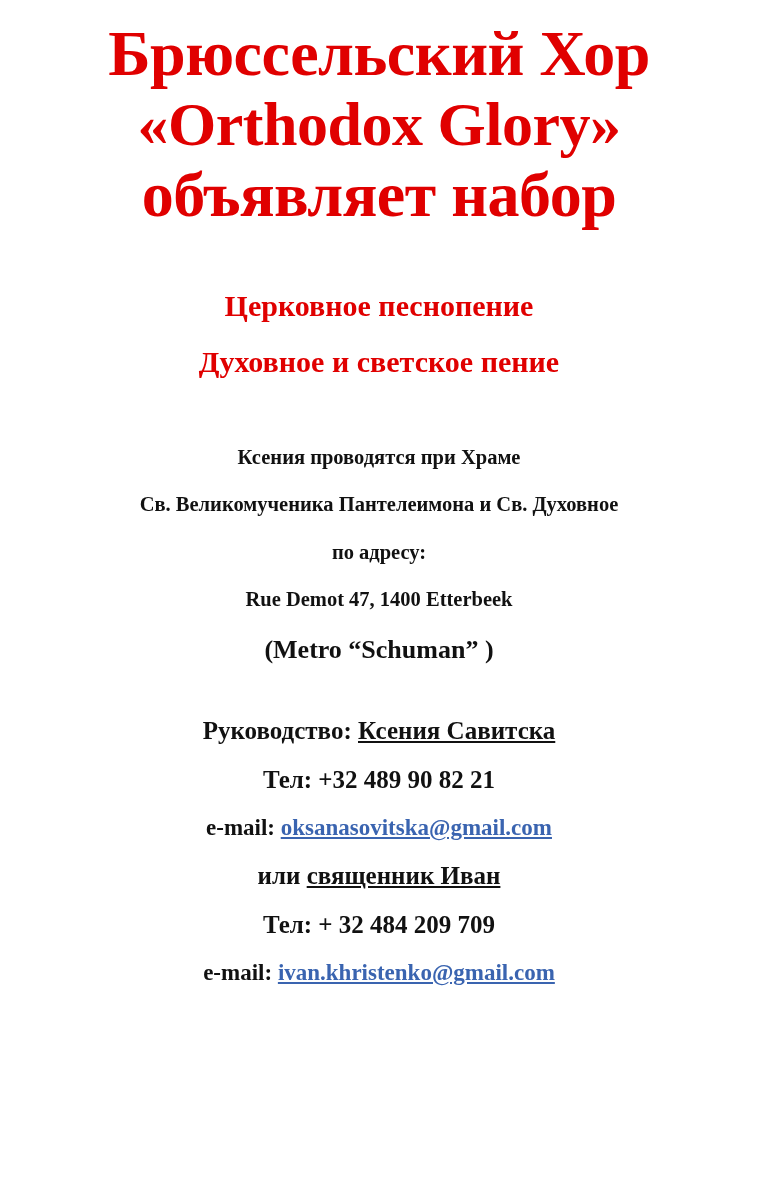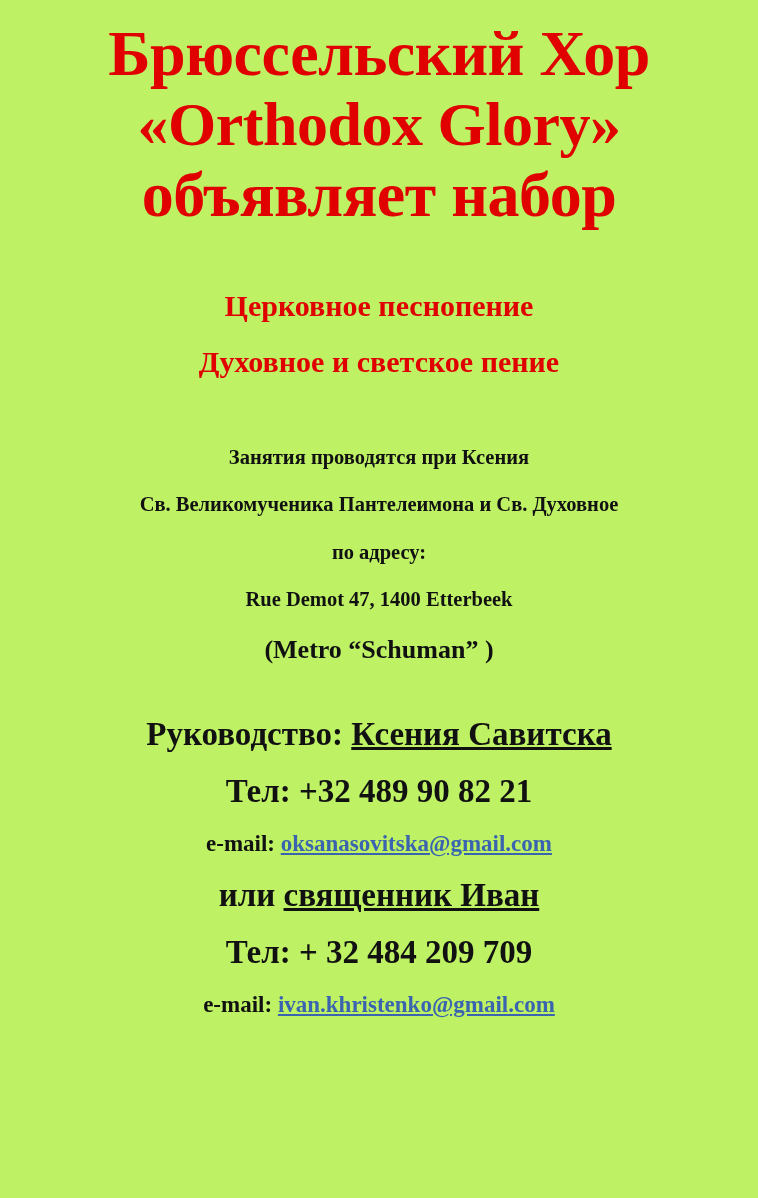--- a/index.html
+++ b/index.html
@@ -9,21 +9,21 @@
   body {
     width: 758px;
     height: 1198px;
     background: #FFEC00;
     font-family: "Liberation Serif", serif;
     overflow: hidden;
   }
   .poster {
     width: 758px;
     height: 1198px;
-    background: #bef264;
+    background: #ffffff;
     box-sizing: border-box;
     padding: 0 18px;
     display: flex;
     flex-direction: column;
     align-items: flex-end;
   }
   .headline {
     margin-top: 18px;
     text-align: center;
     color: #E00000;
@@ -71,21 +71,21 @@
   }
   .contacts {
     margin-top: 28px;
     text-align: center;
     color: #111111;
     font-weight: bold;
     width: 100%;
   }
   .contacts .c-line {
     display: block;
-    font-size: 33px;
+    font-size: 25px;
     line-height: 1.0;
     margin-bottom: 24px;
     white-space: nowrap;
   }
   .contacts .c-email {
     font-size: 23px;
   }
   .u {
     text-decoration: underline;
   }
@@ -104,21 +104,21 @@
     <span class="line line2">«Orthodox Glory»</span>
     <span class="line line3">объявляет набор</span>
   </div>
 
   <div class="subjects">
     <span class="s-line">Церковное песнопение</span>
     <span class="s-line">Духовное и светское пение</span>
   </div>
 
   <div class="venue">
-    <span class="v-line">Занятия проводятся при Ксения</span>
+    <span class="v-line">Ксения проводятся при Храме</span>
     <span class="v-line">Св. Великомученика Пантелеимона и Св. Духовное</span>
     <span class="v-line">по адресу:</span>
     <span class="v-line">Rue Demot 47,  1400 Etterbeek</span>
     <span class="v-line v-small">(Metro “Schuman” )</span>
   </div>
 
   <div class="contacts">
     <span class="c-line">
       <span>Руководство: </span><span class="u">Ксения Савитска</span>
     </span>

